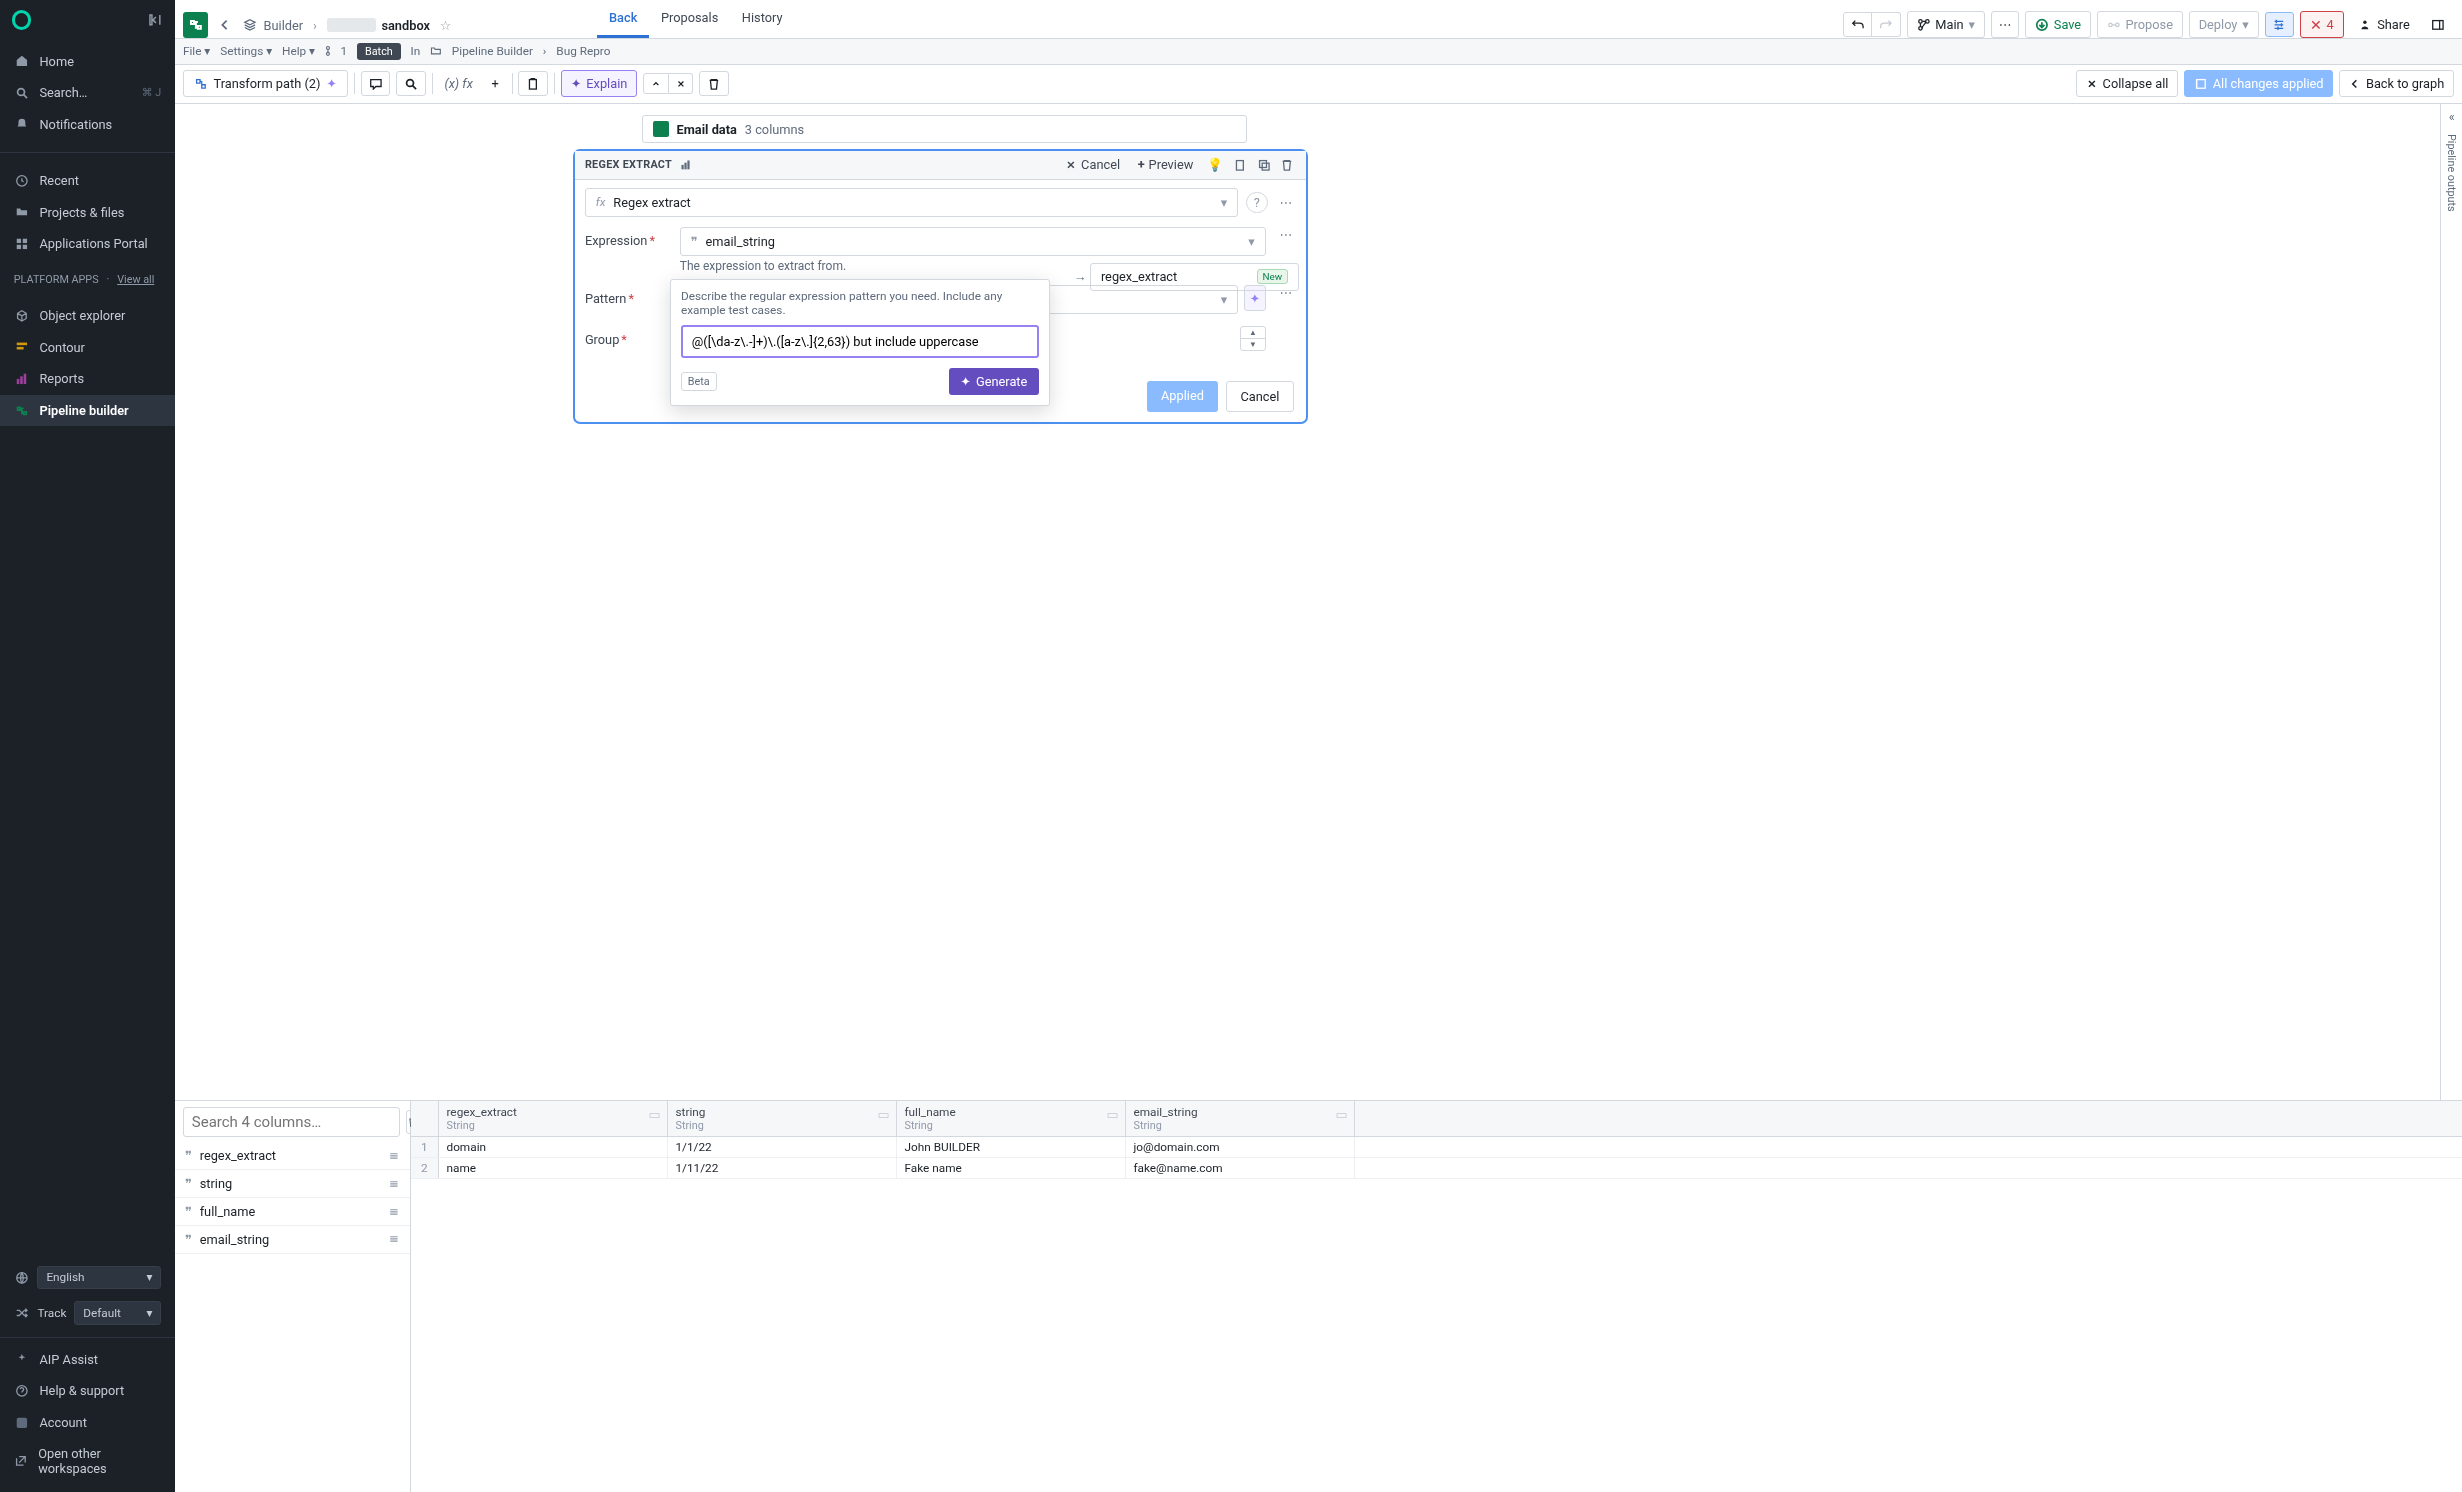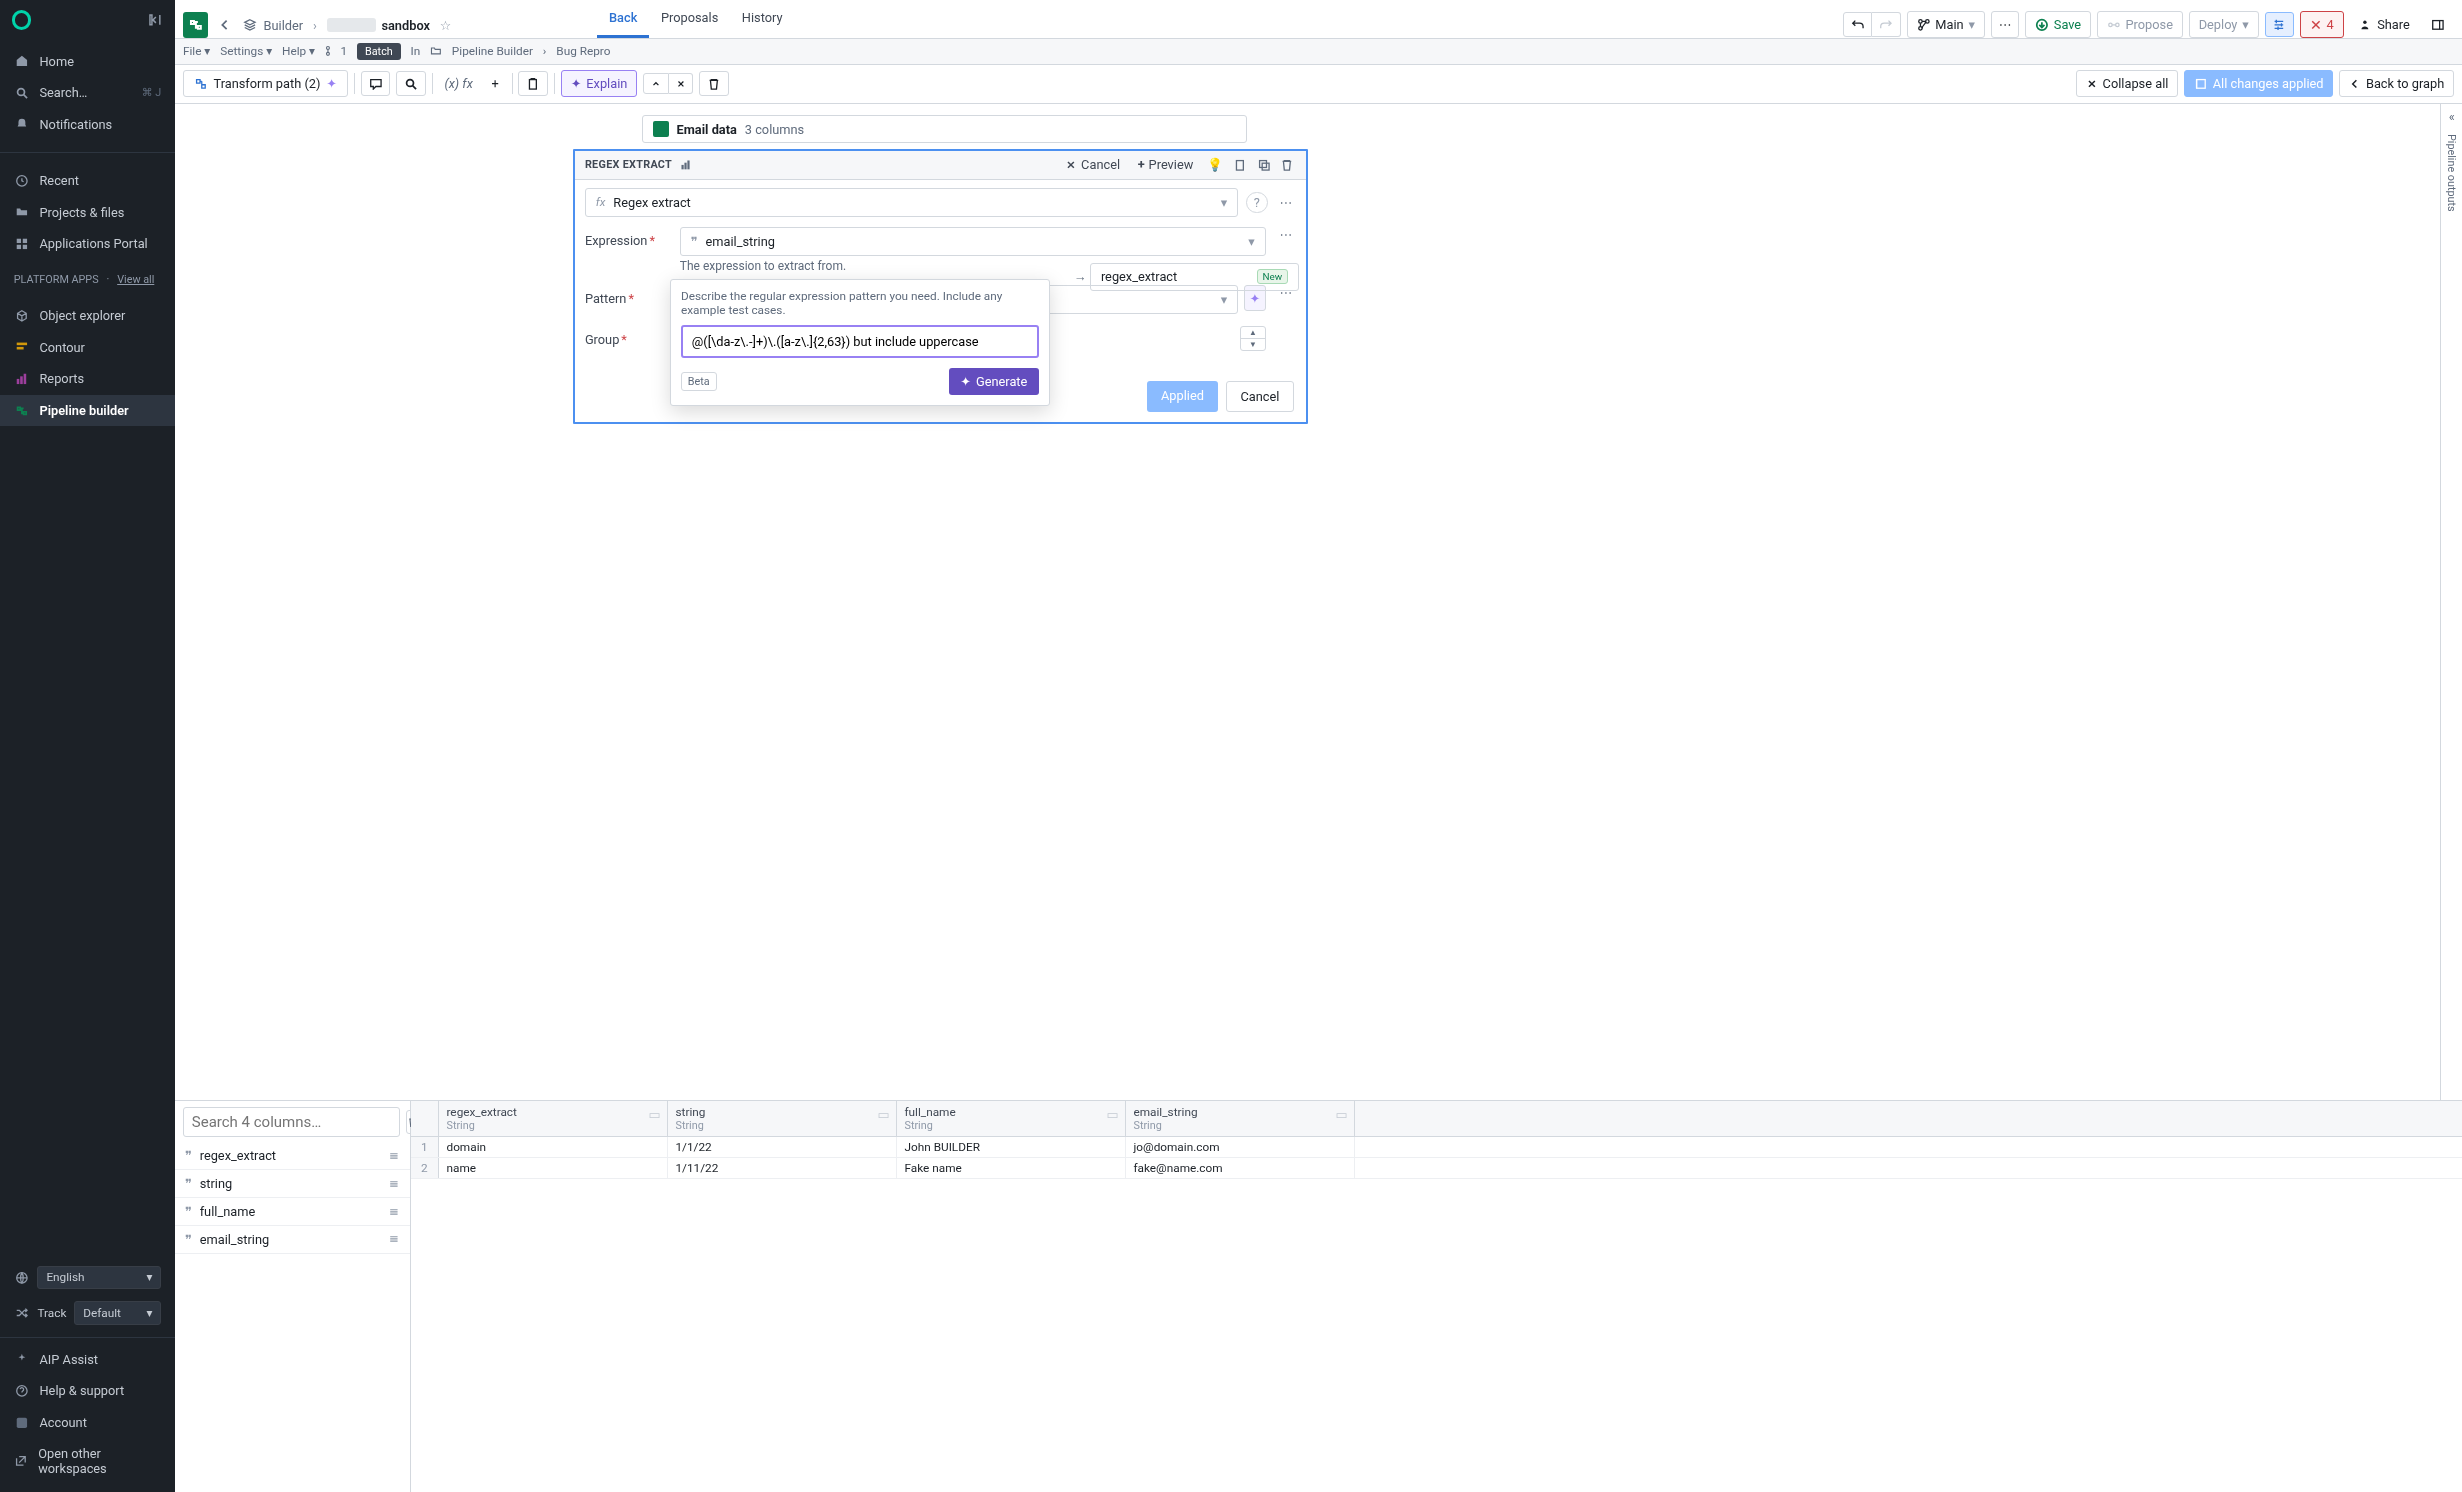--- a/index.html
+++ b/index.html
@@ -50,21 +50,21 @@
 .subbar a{color:#5f6b7c;cursor:pointer;}
 .toolbar{display:flex;align-items:center;height:39px;border-bottom:1px solid #d3d8de;padding:0 7.9px;gap:5.9px;background:#fff;}
 .toolbar .pill{display:flex;align-items:center;gap:5.9px;padding:4.9px 9.9px;border:1px solid #d3d8de;border-radius:3px;font-size:12.8px;}
 .toolbar-spacer{flex:1;}
 .btn.purple{border-color:#9881f3;color:#634dbf;background:#f5f3ff;}
 .btn.blue-fill{background:#8abbff;border-color:#8abbff;color:#fff;}
 .canvas{flex:1;position:relative;background:#fff;overflow:auto;}
 .email-chip{position:absolute;left:467px;top:11.8px;width:605px;height:27.6px;border:1px solid #d3d8de;border-radius:3px;display:flex;align-items:center;gap:7.9px;padding:0 9.9px;cursor:pointer;}
 .email-chip .eicn{width:15.8px;height:15.8px;background:#0d8050;border-radius:2px;}
 .col-count{color:#5f6b7c;}
-.transform-card{position:absolute;left:398px;top:45px;width:735px;border:2px solid #4c90f0;border-radius:1px;background:#fff;}
+.transform-card{position:absolute;left:398px;top:45px;width:735px;border:2px solid #4c90f0;border-radius:7px;background:#fff;}
 .tc-header{display:flex;align-items:center;height:29.6px;background:#f6f7f9;border-bottom:1px solid #d3d8de;padding:0 9.9px;gap:7.9px;}
 .tc-title{font-size:10.8px;font-weight:700;color:#404854;letter-spacing:0.3px;}
 .tc-header-right{margin-left:auto;display:flex;align-items:center;gap:5.9px;}
 .tc-hbtn{display:flex;align-items:center;gap:3.9px;padding:3px 5.9px;cursor:pointer;color:#404854;font-size:12.8px;}
 .tc-hicn{color:#5f6b7c;cursor:pointer;padding:2px;}
 .tc-body{padding:7.9px 9.9px;}
 .fn-row{display:flex;align-items:center;gap:7.9px;margin-bottom:9.9px;}
 .fn-select{flex:1;border:1px solid #d3d8de;border-radius:3px;padding:5.9px 9.9px;display:flex;align-items:center;gap:7.9px;cursor:pointer;}
 .fn-select .fx{font-style:italic;color:#8f99a8;font-size:11.8px;}
 .help-icn{width:21.7px;height:21.7px;border-radius:50%;border:1px solid #d3d8de;display:flex;align-items:center;justify-content:center;color:#8f99a8;cursor:pointer;}

